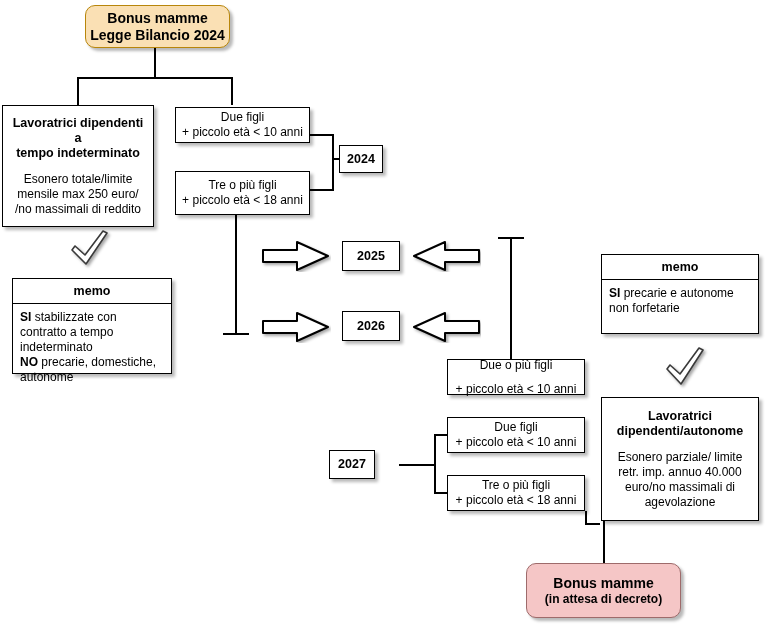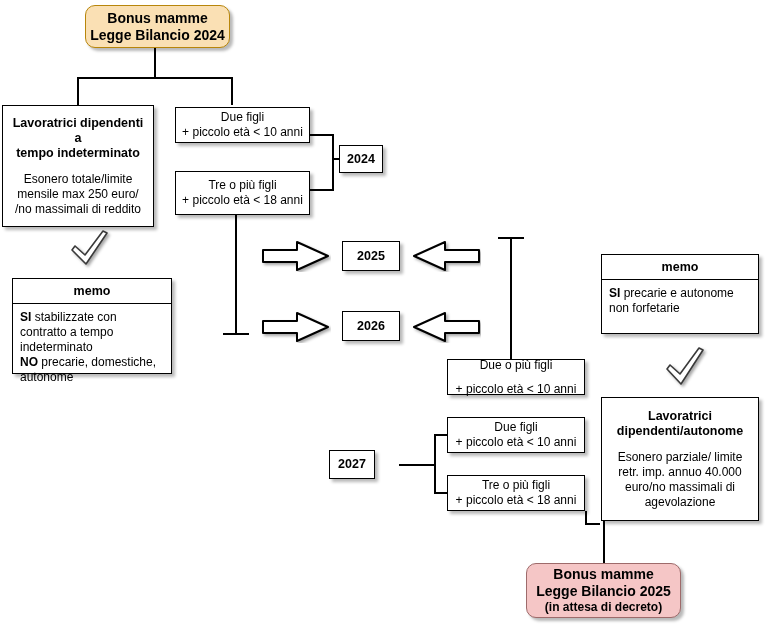--- a/index.html
+++ b/index.html
@@ -182,17 +182,16 @@
     <div>+ piccolo età &lt; 10 anni</div>
   </div>
 
   <div class="box" style="left:447px;top:475px;width:138px;height:36px;">
     <div>Tre o più figli</div>
     <div>+ piccolo età &lt; 18 anni</div>
   </div>
 
   <div class="box rounded pink" style="left:526px;top:563px;width:155px;height:55px;background:#F5C6C6;">
     <div class="headline">Bonus mamme</div>
-    <div class="headline">Legge Bilancio 2025</div>
     <div class="headline-small">(in attesa di decreto)</div>
   </div>
 
 </div>
 
 </body></html>

